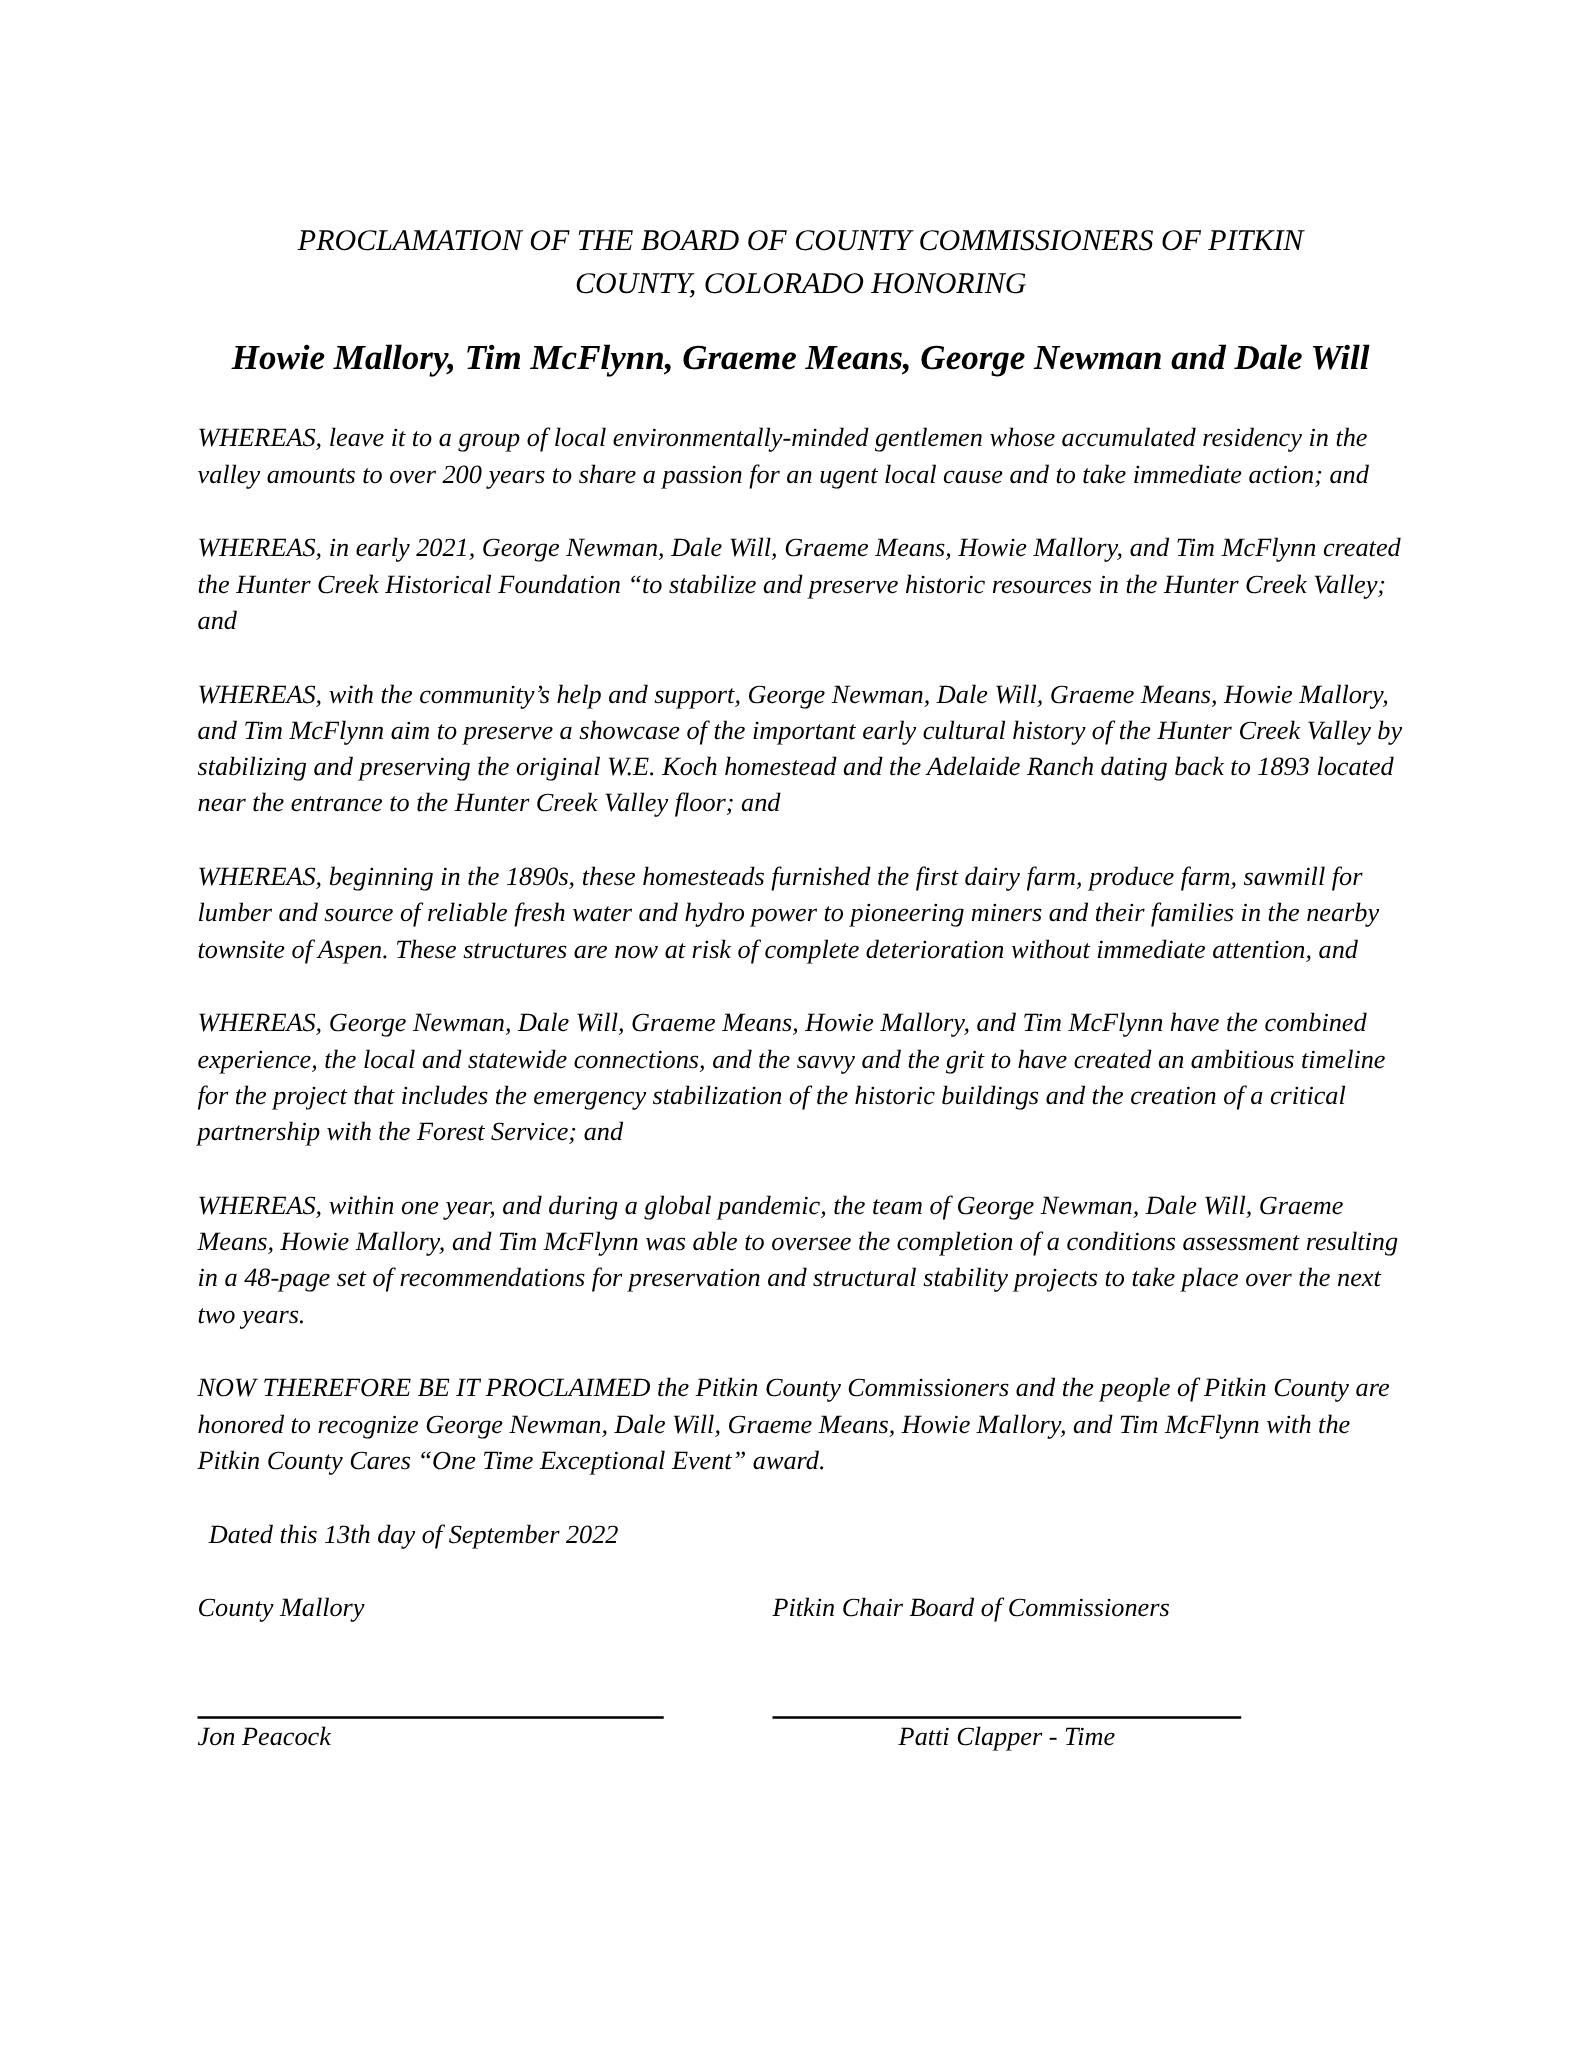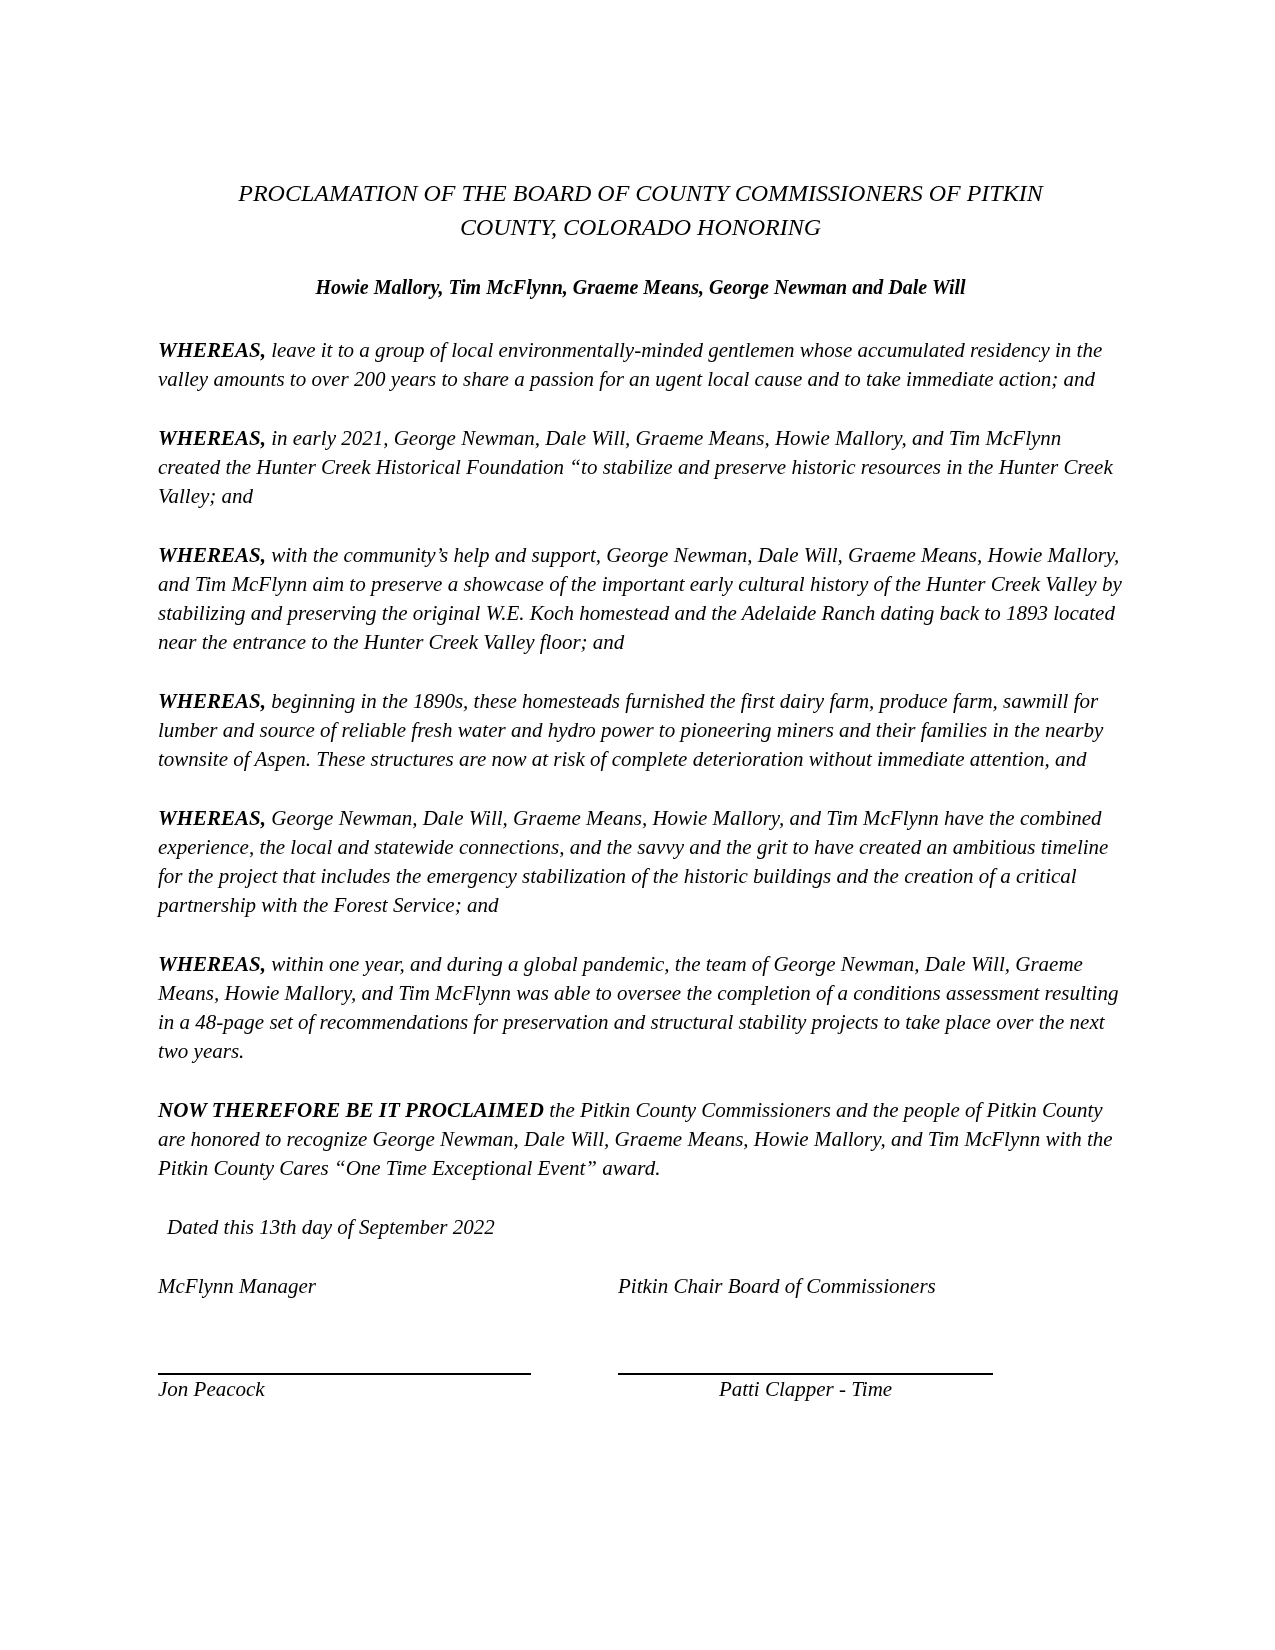--- a/index.html
+++ b/index.html
@@ -21,34 +21,34 @@
     overflow: hidden;
   }
   .doc-title {
     font-size: 24px;
     line-height: 34px;
     font-weight: normal;
     text-align: center;
     margin: 0 0 26px 0;
   }
   .honorees {
-    font-size: 20px;
+    font-size: 28px;
     line-height: 34px;
     font-weight: bold;
     text-align: center;
     margin: 0 0 32px 0;
   }
   .para {
     font-size: 21px;
     line-height: 29px;
     margin: 0 0 30px 0;
     text-align: left;
   }
   .para .lead {
-    font-weight: bold;
+    font-weight: normal;
   }
   .dated {
     font-size: 21px;
     line-height: 29px;
     margin: 12px 0 30px 0;
     padding-left: 9px;
   }
   .cols {
     display: flex;
     font-size: 21px;
@@ -102,21 +102,21 @@
 
   <p class="para"><b class="lead">WHEREAS,</b> <span>George Newman, Dale Will, Graeme Means, Howie Mallory, and Tim McFlynn have the combined experience, the local and statewide connections, and the savvy and the grit to have created an ambitious timeline for the project that includes the emergency stabilization of the historic buildings and the creation of a critical partnership with the Forest Service; and</span></p>
 
   <p class="para"><b class="lead">WHEREAS,</b> <span>within one year, and during a global pandemic, the team of George Newman, Dale Will, Graeme Means, Howie Mallory, and Tim McFlynn was able to oversee the completion of a conditions assessment resulting in a 48-page set of recommendations for preservation and structural stability projects to take place over the next two years.</span></p>
 
   <p class="para"><b class="lead">NOW THEREFORE BE IT PROCLAIMED</b> <span>the Pitkin County Commissioners and the people of  Pitkin County are honored to recognize George Newman, Dale Will, Graeme Means, Howie Mallory, and Tim McFlynn with the Pitkin County Cares “One Time Exceptional Event” award.</span></p>
 
   <p class="dated">Dated this 13th day of September 2022</p>
 
   <div class="cols labels-row">
-    <div class="col-left">McFlynn Manager</div>
+    <div class="col-left">County Mallory</div>
     <div class="col-right">Pitkin Chair Board of Commissioners</div>
   </div>
 
   <div class="cols sig-row">
     <div class="col-left">
       <div class="sig-line left-line"></div>
       <div class="sig-name">Jon Peacock</div>
     </div>
     <div class="col-right">
       <div class="sig-line right-line"></div>

